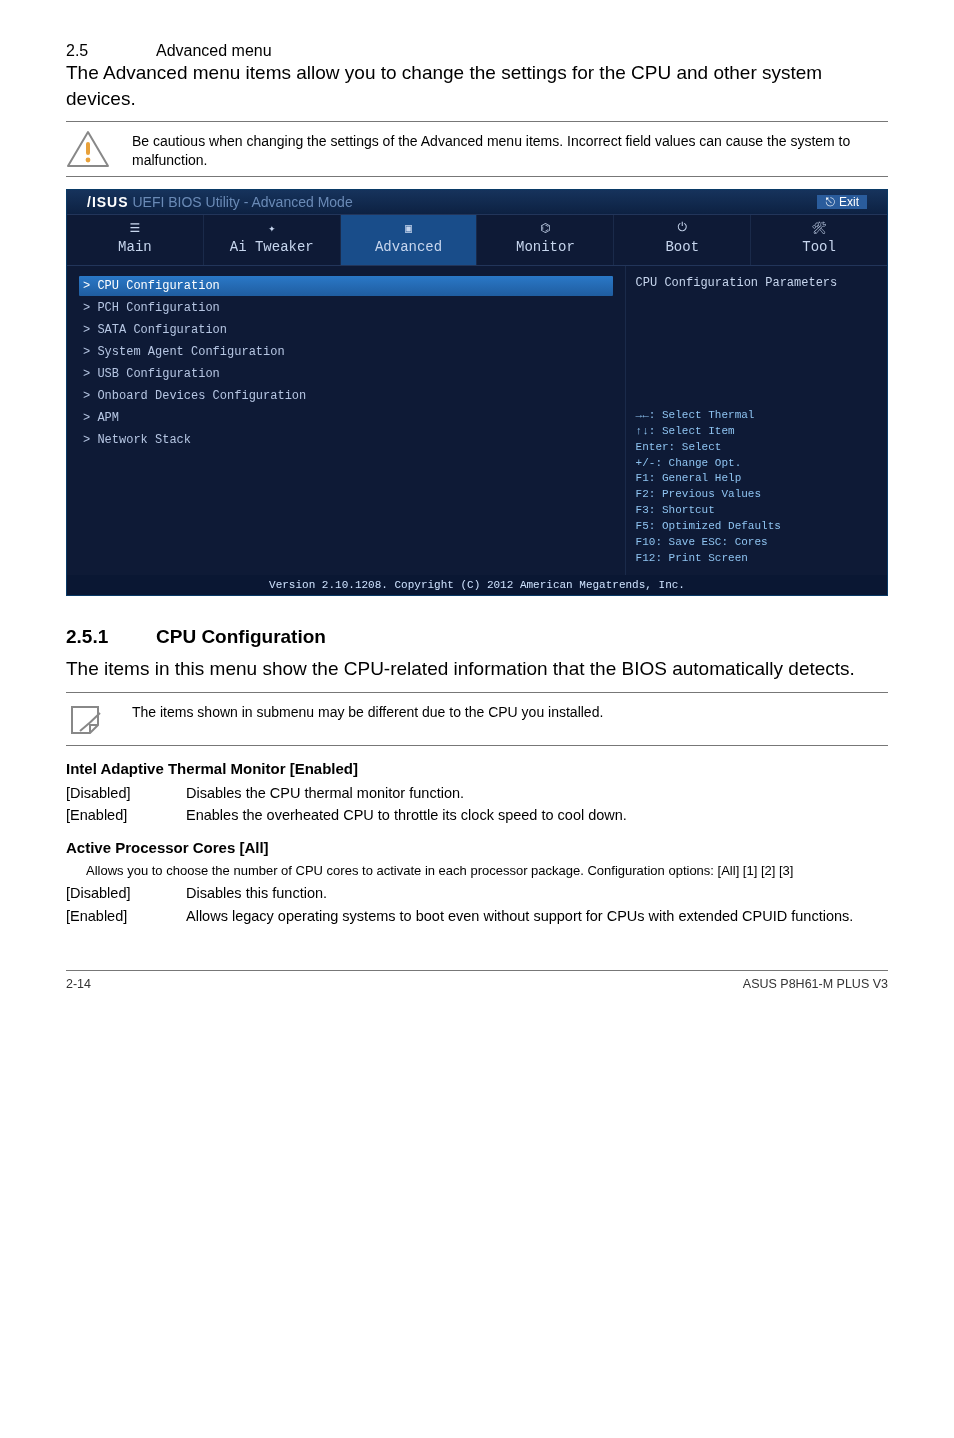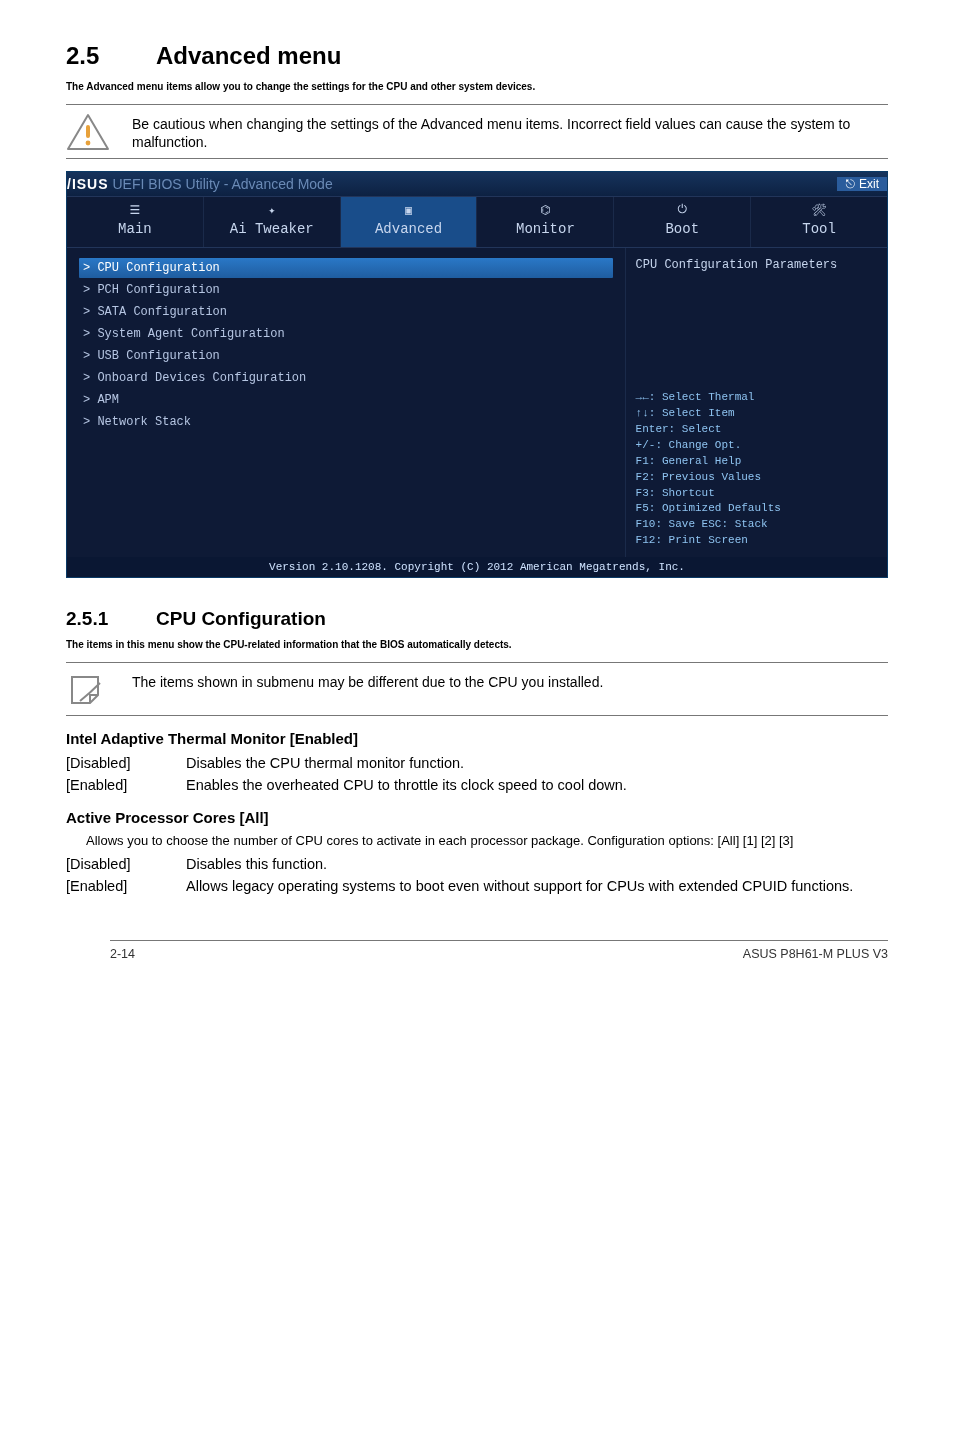--- a/index.html
+++ b/index.html
@@ -5,30 +5,29 @@
   * { margin: 0; padding: 0; box-sizing: border-box; }
   body {
     font-family: Arial, Helvetica, sans-serif;
     width: 954px;
     margin: 0 auto;
     background: #fff;
     color: #000;
     padding: 42px 66px 0 66px;
   }
   .section-heading {
-    font-size: 24px;
-    font-weight: bold;
-    margin-bottom: 10px;
+    font-size: 16px;
+    font-weight: normal;
+    margin-bottom: 0;
   }
   .section-number { display:inline-block; width:90px; }
   .section-intro {
-    font-size: 10px;
+    font-size: 19px;
     line-height: 1.35;
     margin-bottom: 10px;
-    font-weight: bold;
   }
   hr.sep { border:none; border-top:1px solid #777; margin:6px 0 8px 0;}
   .callout {
     display: flex;
     align-items: flex-start;
     gap: 22px;
     margin-bottom: 6px;
   }
   .callout-icon {
     width: 44px; height: 38px; flex-shrink:0;
@@ -38,21 +37,21 @@
   .bios {
     border: 1px solid #0a3a66;
     background: #0e1a36;
     color: #a5b8d8;
     font-family: "Courier New", monospace;
     font-size: 12px;
     margin: 12px 0 30px 0;
   }
   .bios-titlebar {
     background: linear-gradient(#16335c, #0d2142);
-    padding: 4px 0;
+    padding: 4px 20px;
     display:flex; justify-content:space-between; align-items:center;
     color:#6a8fbe; font-family: Arial,sans-serif; font-size:14px;
   }
   .bios-titlebar .brand { color:#fff; font-weight:bold; letter-spacing:1px;}
   .bios-titlebar .brand-sub { color:#6a8ab6; font-size:14px;}
   .bios-exit {
     background:#2a5c9c; color:#fff; padding:0 8px; font-size:12px;
     display:flex; align-items:center; gap:4px; font-family:Arial,sans-serif;
   }
   .bios-tabs {
@@ -107,21 +106,21 @@
   .setting-heading { font-size:15px; font-weight:bold; margin:14px 0 6px 0;}
   .kv { font-size:14.5px; line-height:1.4; }
   .kv-row { display:flex; margin-bottom:2px;}
   .kv-key { width:120px;}
   .para { font-size:13px; line-height:1.4; margin-bottom:3px;margin-left:20px;}
   
   .page-footer {
     margin-top:44px;
     display:flex; justify-content:space-between;
     font-size:12.5px; color:#333;
-    border-top:1px solid #777; padding-top:6px;margin-left:44px;
+    border-top:1px solid #777; padding-top:6px;
   }
 </style>
 </head>
 <body>
 
 <h1 class="section-heading">
   <span class="section-number">2.5</span><span>Advanced menu</span>
 </h1>
 <p class="section-intro">The Advanced menu items allow you to change the settings for the CPU and other system devices.</p>
 
@@ -192,21 +191,21 @@
       <div class="help-title">CPU Configuration Parameters</div>
       <div class="help-keys" id="help-keys-host">
           <div>→←: Select Thermal</div>
           <div>↑↓: Select Item</div>
           <div>Enter: Select</div>
           <div>+/-: Change Opt.</div>
           <div>F1: General Help</div>
           <div>F2: Previous Values</div>
           <div>F3: Shortcut</div>
           <div>F5: Optimized Defaults</div>
-          <div>F10: Save  ESC: Stack</div>
+          <div>F10: Save  ESC: Cores</div>
           <div>F12: Print Screen</div>
         </div>
     </div>
   </div>
   <div class="bios-footer">Version 2.10.1208. Copyright (C) 2012 American Megatrends, Inc.</div>
 </div>
 
 <h2 class="sub-heading">
   <span class="sub-number">2.5.1</span><span>CPU Configuration</span>
 </h2>

